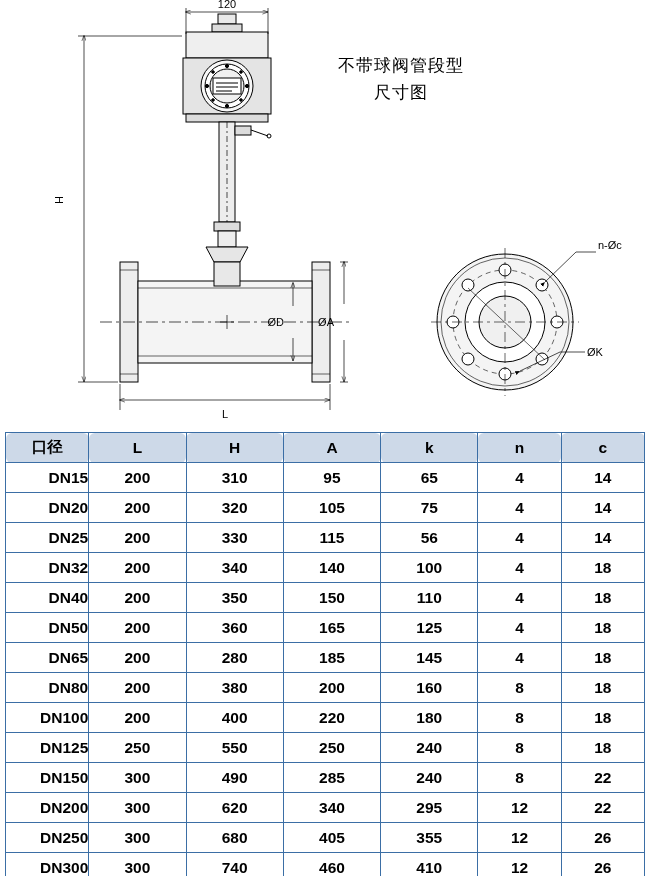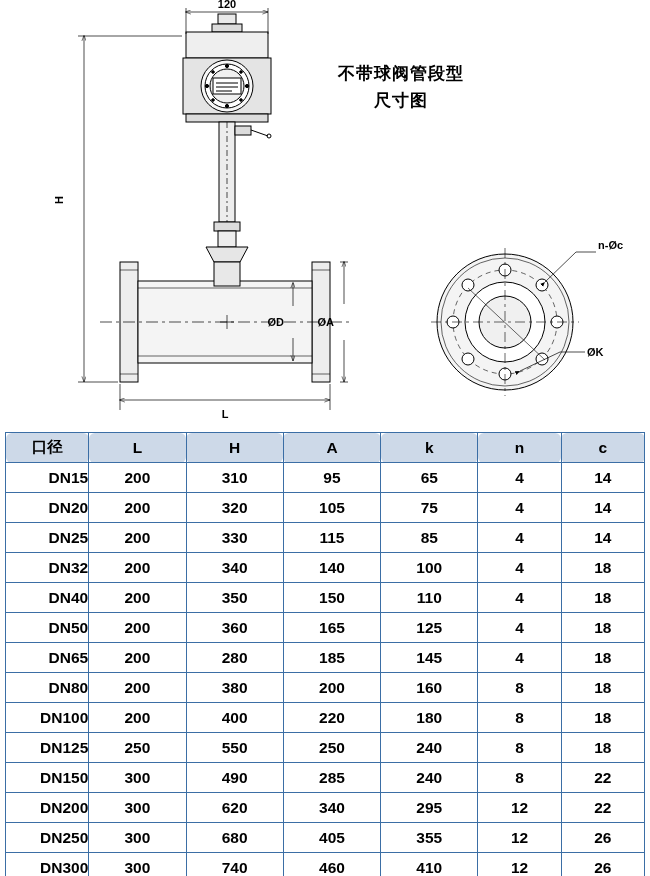--- a/index.html
+++ b/index.html
@@ -19,29 +19,28 @@
     position: relative;
     width: 650px;
     height: 876px;
   }
 
   
   #drawing {
     position: relative;
     width: 516px;
     height: 424px;
-    font-weight: bold;
   }
   #drawing svg {
     display: block;
   }
   .caption-block {
     position: absolute;
     left: 296px;
-    top: 60px;
+    top: 52px;
     width: 210px;
     text-align: center;
     font-size: 17px;
     line-height: 27px;
     color: #000;
     letter-spacing: 1px;
   }
 
   
   #spec-table {
@@ -274,21 +273,21 @@
         <td>105</td>
         <td>75</td>
         <td>4</td>
         <td>14</td>
       </tr>
       <tr>
         <td class="first-col">DN25</td>
         <td>200</td>
         <td>330</td>
         <td>115</td>
-        <td>85</td>
+        <td>56</td>
         <td>4</td>
         <td>14</td>
       </tr>
       <tr>
         <td class="first-col">DN32</td>
         <td>200</td>
         <td>340</td>
         <td>140</td>
         <td>100</td>
         <td>4</td>

